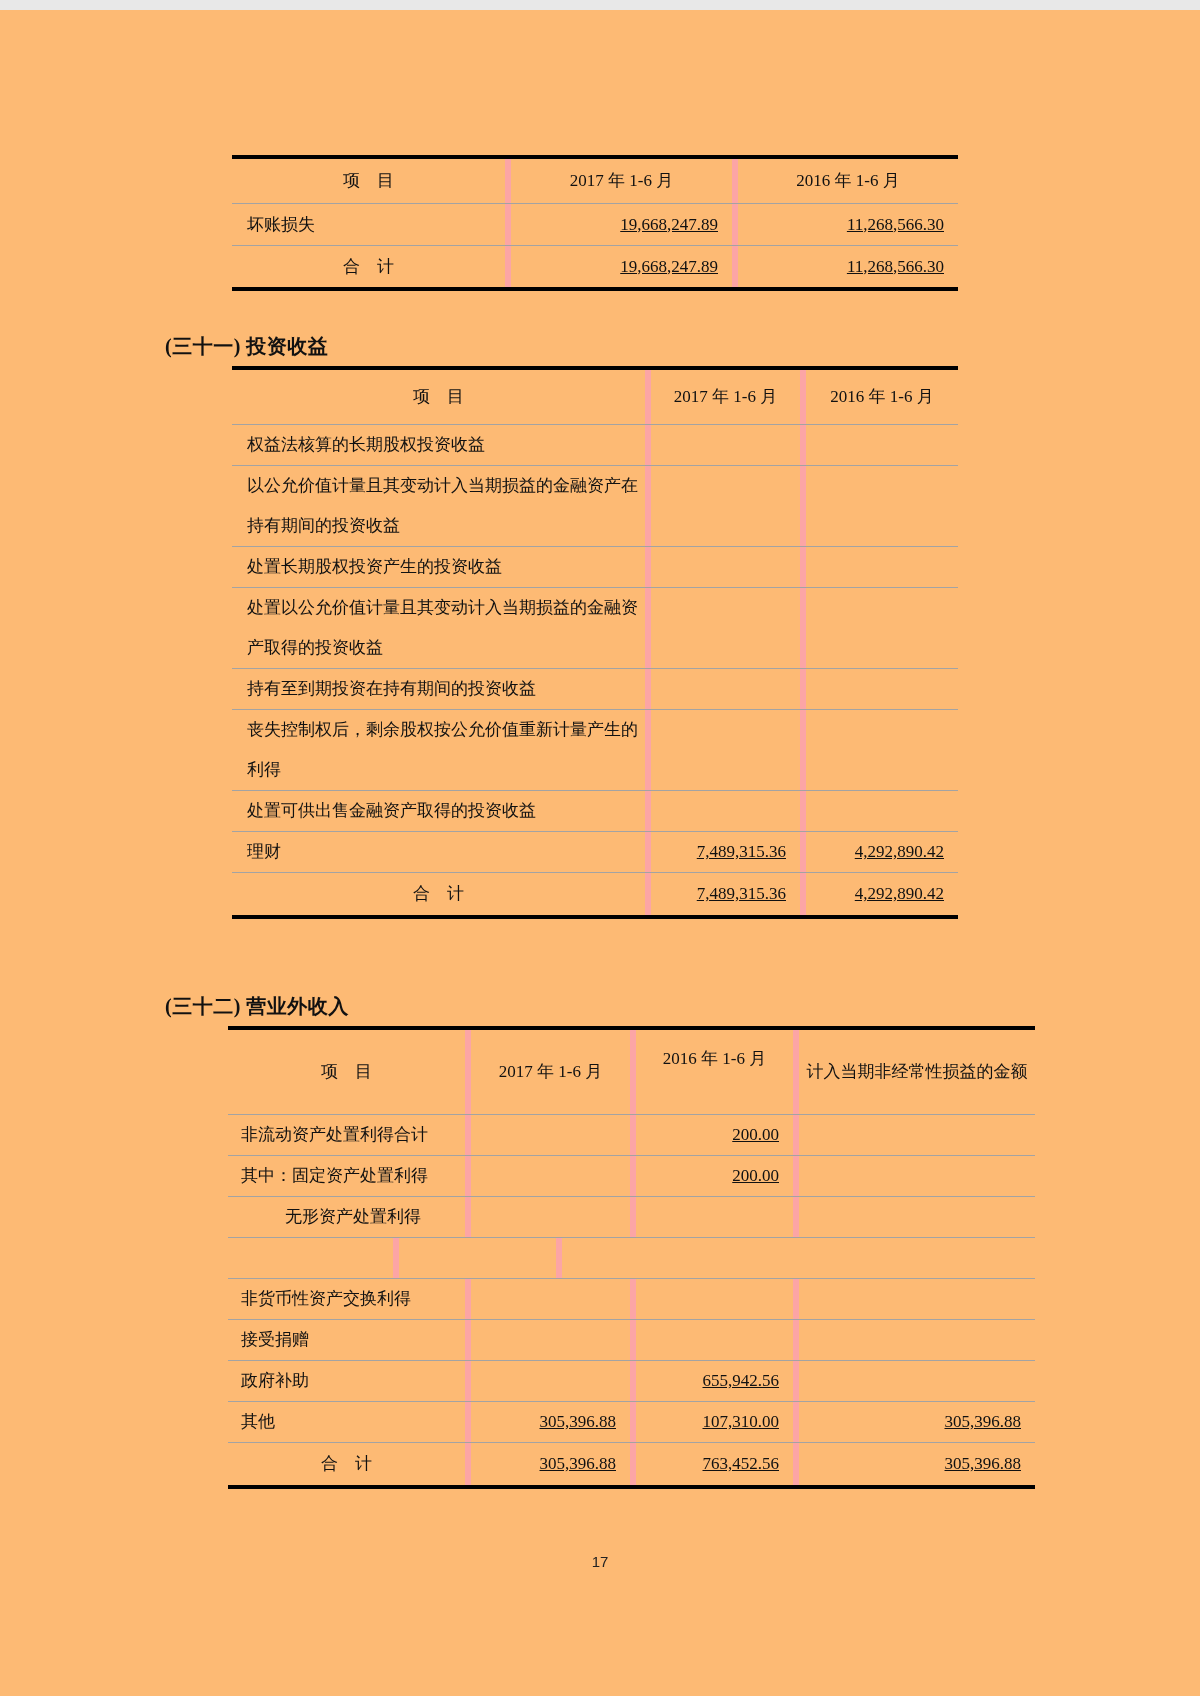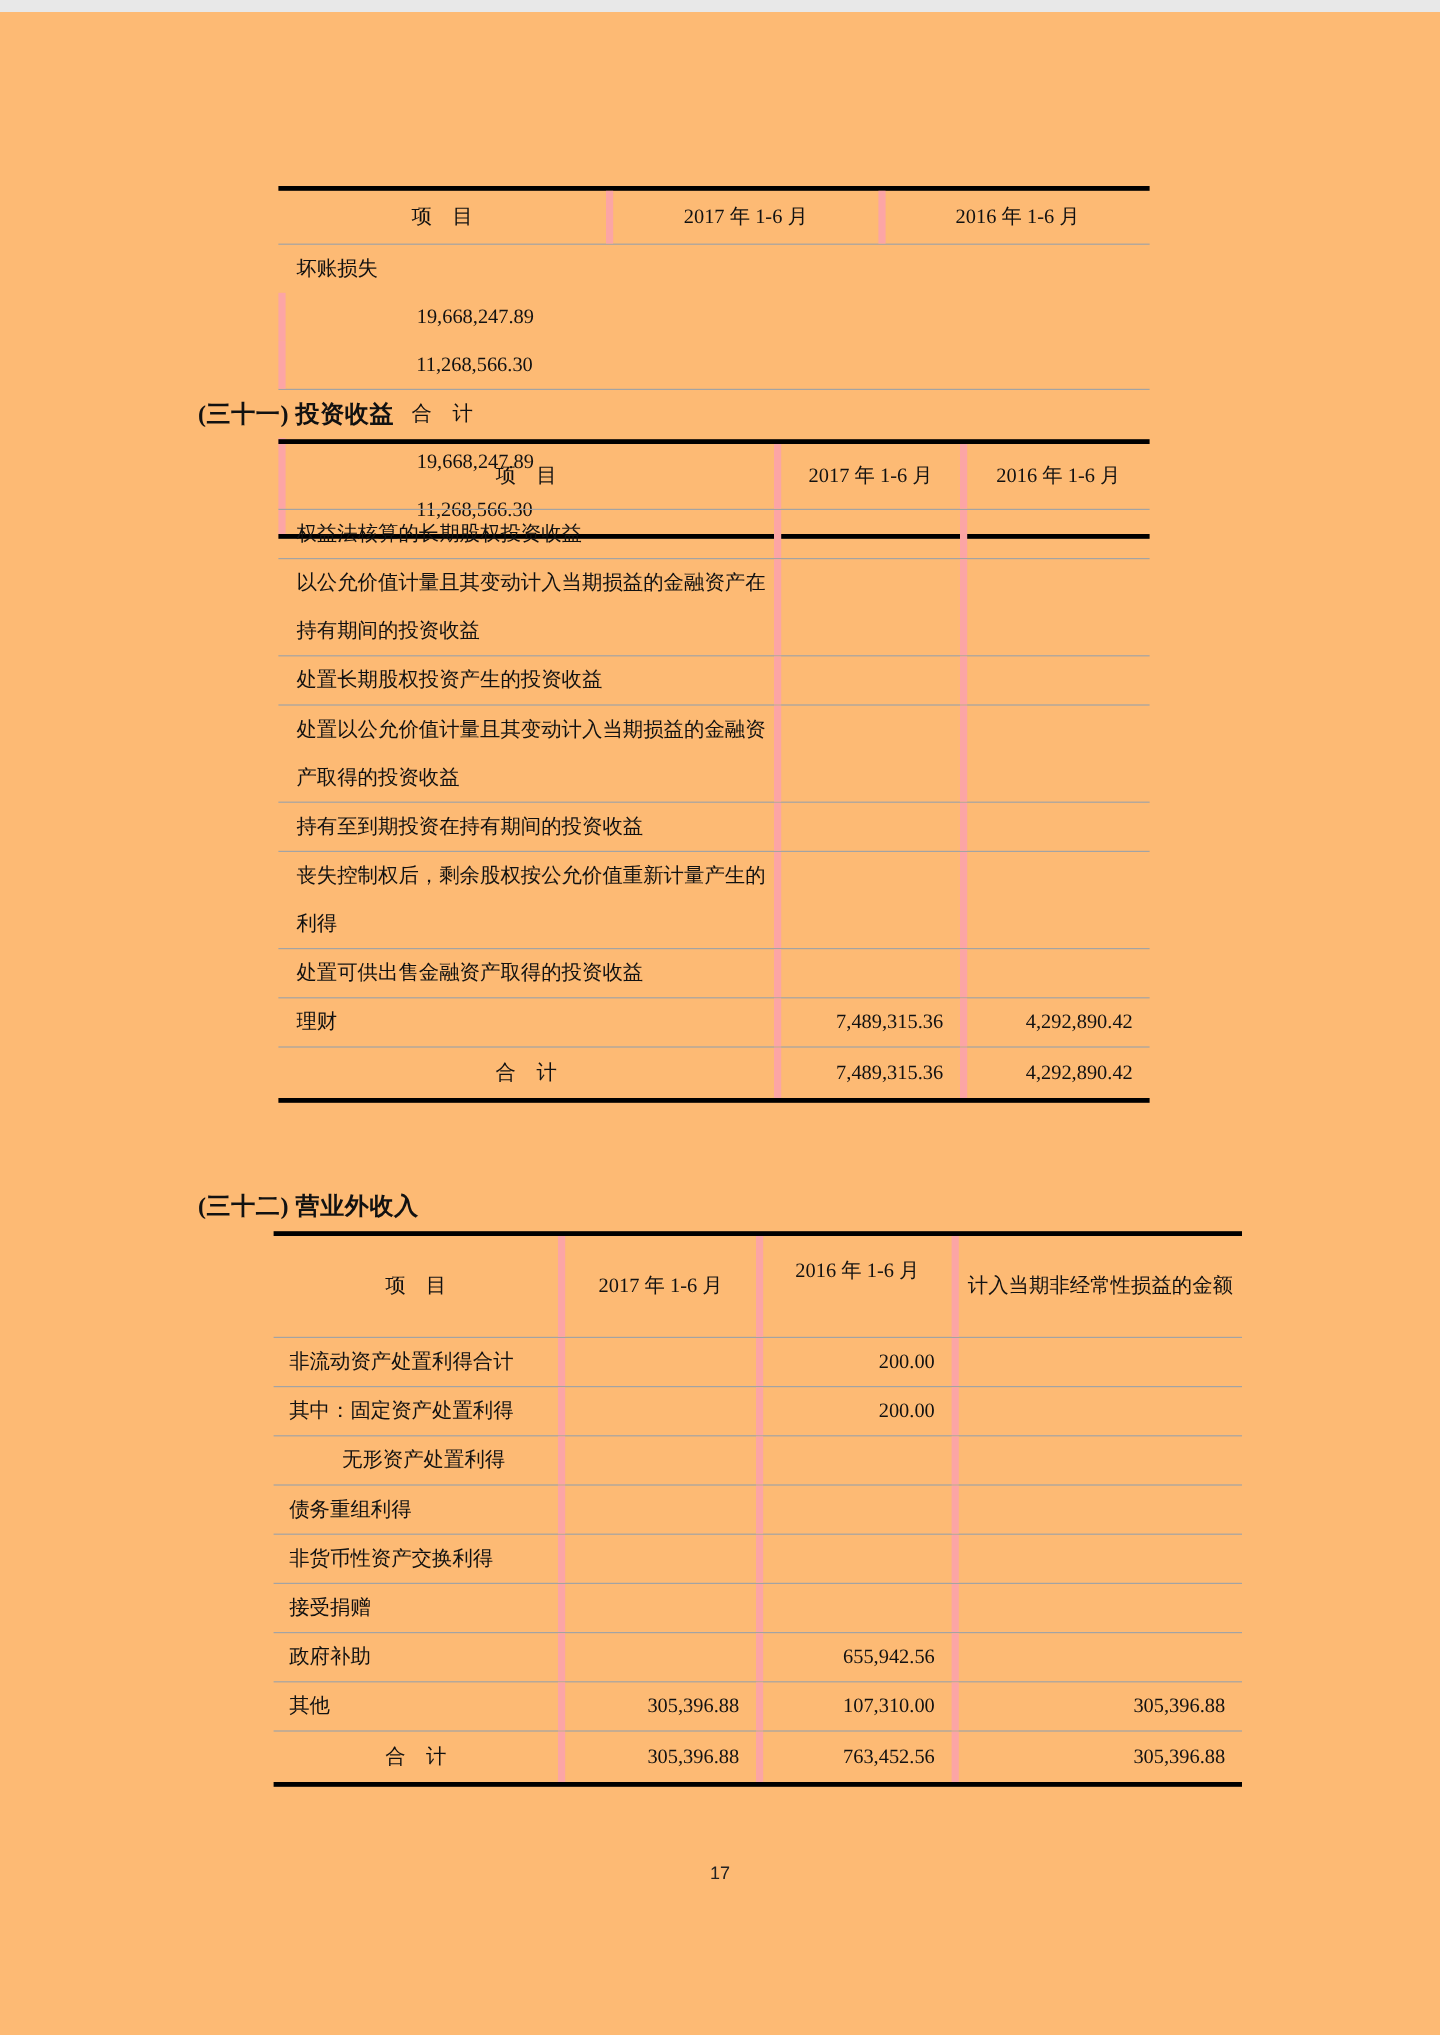--- a/index.html
+++ b/index.html
@@ -32,32 +32,32 @@
   .c {
     box-sizing: border-box;
     display: flex;
     align-items: center;
     font-size: 17px;
     line-height: 40px;
   }
   .c + .c { border-left: 6px solid #fca5a5; }
   .label   { justify-content: flex-start; padding-left: 15px; padding-right: 6px; }
   .num     { justify-content: flex-end; padding-right: 14px;
-             font-variant-numeric: lining-nums; }
+             font-variant-numeric: lining-nums; text-decoration: underline; }
   .center  { justify-content: center; padding-left: 0; }
   .hcell   { justify-content: center; }
 
   
   #t1 { left: 232px; top: 145px; width: 726px; }
   #t1 .c1 { width: 273px; }
   #t1 .c2 { width: 227px; }
   #t1 .c3 { width: 226px; }
   #t1 .th { height: 44px; }
   #t1 .th .c { line-height: 44px; }
-  #t1 .tr.body { min-height: 41px; flex-direction: column; }
+  #t1 .tr.body { min-height: 41px; }
 
   
   .sec-title {
     position: absolute;
     left: 165px;
     font-size: 20px;
     font-weight: bold;
     line-height: 30px;
     letter-spacing: 0.5px;
   }
@@ -205,21 +205,20 @@
       <div class="c c3 num">200.00</div>
       <div class="c c4 num"></div>
     </div>
     <div class="tr body">
       <div class="c c1 label indent">无形资产处置利得</div>
       <div class="c c2 num"></div>
       <div class="c c3 num"></div>
       <div class="c c4 num"></div>
     </div>
     <div class="tr body">
-      <div class="c c1 label">债务重组利得</div>
       <div class="c c2 num"></div>
       <div class="c c3 num"></div>
       <div class="c c4 num"></div>
     </div>
     <div class="tr body">
       <div class="c c1 label">非货币性资产交换利得</div>
       <div class="c c2 num"></div>
       <div class="c c3 num"></div>
       <div class="c c4 num"></div>
     </div>

